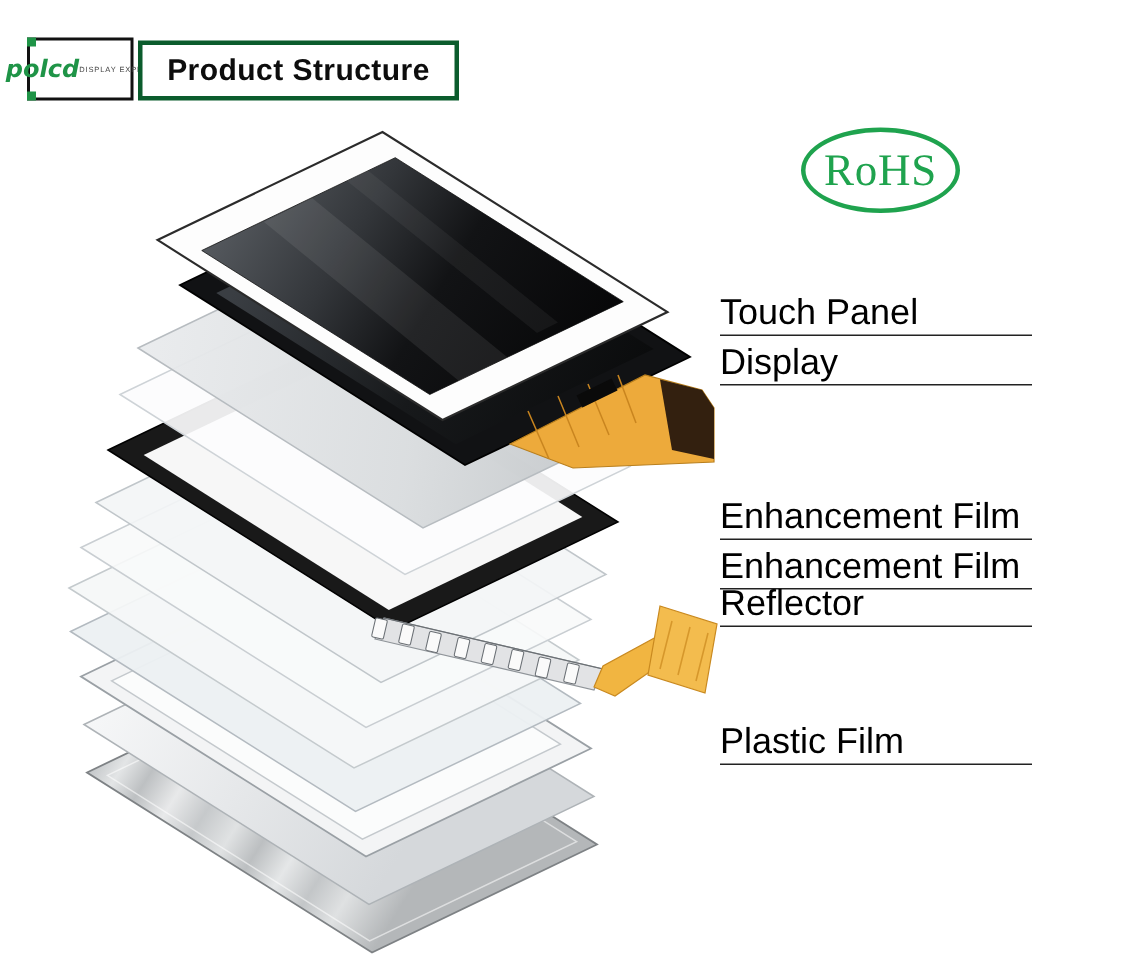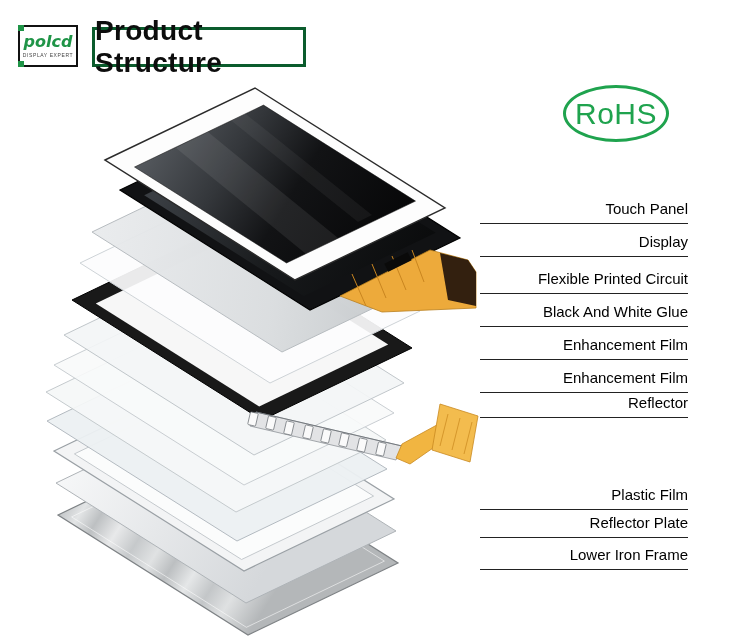--- a/index.html
+++ b/index.html
@@ -1,41 +1,41 @@
 <!DOCTYPE html>
 <html><head>
 <meta charset="utf-8">
 <style>
   html,body { margin:0; padding:0; background:#ffffff; }
   body { font-family:"Liberation Sans", sans-serif; }
   .page { position:relative; width:750px; height:644px; background:#fff; overflow:hidden; }
 
   
-  .logo-box { position:absolute; left:18px; top:25px; width:60px; height:42px;
-    border:2px solid #111; box-sizing:border-box; display:flex; flex-direction:column;
+  .logo-box { position:absolute; left:18px; top:25px; width:71px; height:42px;
+    border:2px solid #111; box-sizing:border-box; display:flex; 
     align-items:center; justify-content:center; background:#fff; }
   .logo-sq1 { position:absolute; left:-2px; top:-2px; width:6px; height:6px; background:#1f9447; }
   .logo-sq2 { position:absolute; left:-2px; bottom:-2px; width:6px; height:6px; background:#1f9447; }
   .logo-text { color:#1f9447; font-style:italic; font-weight:bold; font-size:16px; line-height:1;
     font-family:"DejaVu Sans", sans-serif; }
   .logo-sub { font-size:5px; color:#444; letter-spacing:0.6px; margin-top:2px; white-space:nowrap; }
 
   .title-box { position:absolute; left:92px; top:27px; width:214px; height:40px; box-sizing:border-box;
     border:3px solid #0b5c2d; display:flex; align-items:center; justify-content:center;
-    font-size:28px; font-weight:bold; color:#0d0d0d; letter-spacing:0.3px; background:#fff; }
+    font-size:20px; font-weight:bold; color:#0d0d0d; letter-spacing:0.3px; background:#fff; }
 
-  .rohs { position:absolute; left:563px; top:85px; width:106px; height:57px; box-sizing:border-box;
+  .rohs { position:absolute; left:534px; top:85px; width:106px; height:57px; box-sizing:border-box;
     border:3px solid #1fa34e; border-radius:50%; display:flex; align-items:center; justify-content:center;
-    color:#1fa34e; font-size:30px; letter-spacing:0.5px; }
+    color:#1fa34e; font-size:30px; letter-spacing:0.5px;font-family:Liberation Serif, serif; }
 
   
   .diagram { position:absolute; left:0; top:0; width:750px; height:644px; }
 
   
-  .label { position:absolute; left:480px; width:208px; text-align:right; font-size:15px;
+  .label { position:absolute; left:480px; width:208px; font-size:24px;
     line-height:21px; color:#000; padding-bottom:4px; border-bottom:1.6px solid #222;
     white-space:nowrap; }
 </style>
 </head>
 <body>
 
 <div class="page">
 
   <div class="logo-box">
     <div class="logo-sq1"></div>
@@ -163,22 +163,18 @@
     <g>
       <polygon points="105,160 255,88 445,208 295,280" fill="#fdfdfd" stroke="#2b2b2b" stroke-width="1.4"></polygon>
       <polygon points="134.5,167 263.5,105.1 415.5,201.1 286.5,263" fill="url(#glassGrad)" stroke="#0a0a0a" stroke-width="0.5"></polygon>
       <polygon points="176,148 208,132 338,238 306,254" fill="#ffffff" opacity="0.08"></polygon>
       <polygon points="228,118 242,111 372,215 358,222" fill="#ffffff" opacity="0.05"></polygon>
     </g>
   </svg>
 
   <div class="label" style="top:198px">Touch Panel</div>
   <div class="label" style="top:231px">Display</div>
-  <div class="label" style="top:268px">Flexible Printed Circuit</div>
-  <div class="label" style="top:301px">Black And White Glue</div>
   <div class="label" style="top:334px">Enhancement Film</div>
   <div class="label" style="top:367px">Enhancement Film</div>
   <div class="label" style="top:392px">Reflector</div>
   <div class="label" style="top:484px">Plastic Film</div>
-  <div class="label" style="top:512px">Reflector Plate</div>
-  <div class="label" style="top:544px">Lower Iron Frame</div>
 
 </div>
 
 </body></html>

